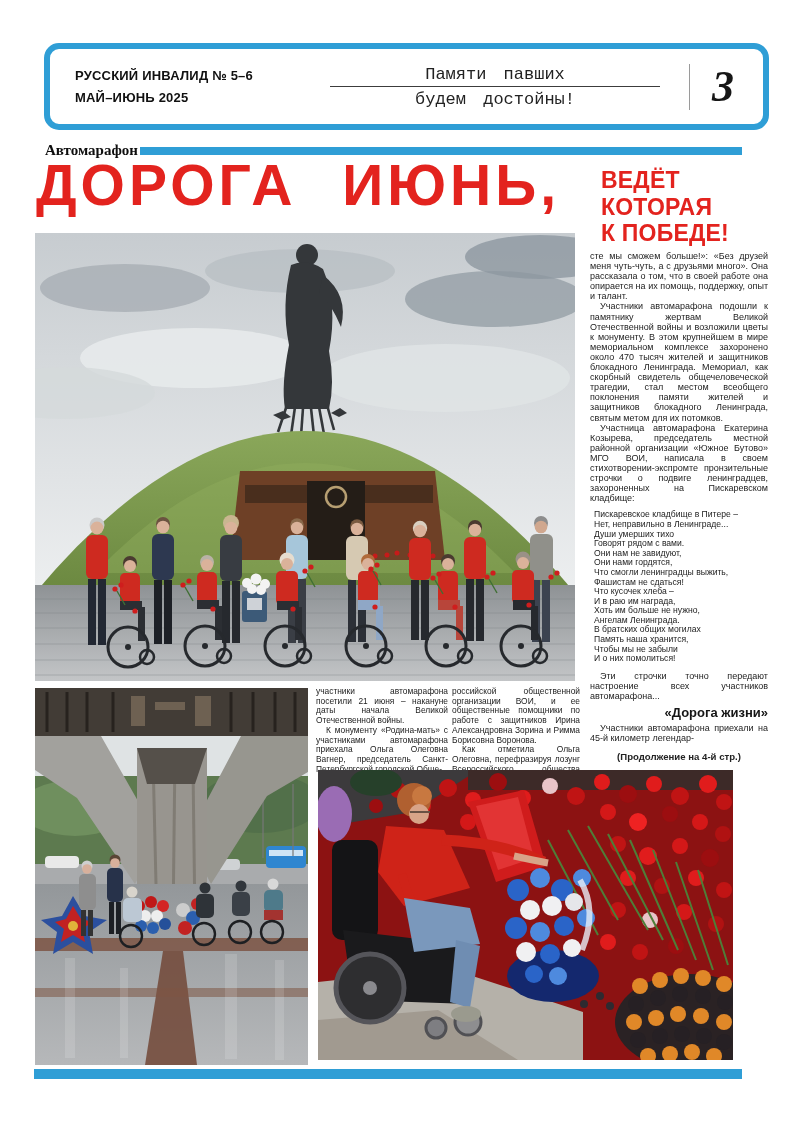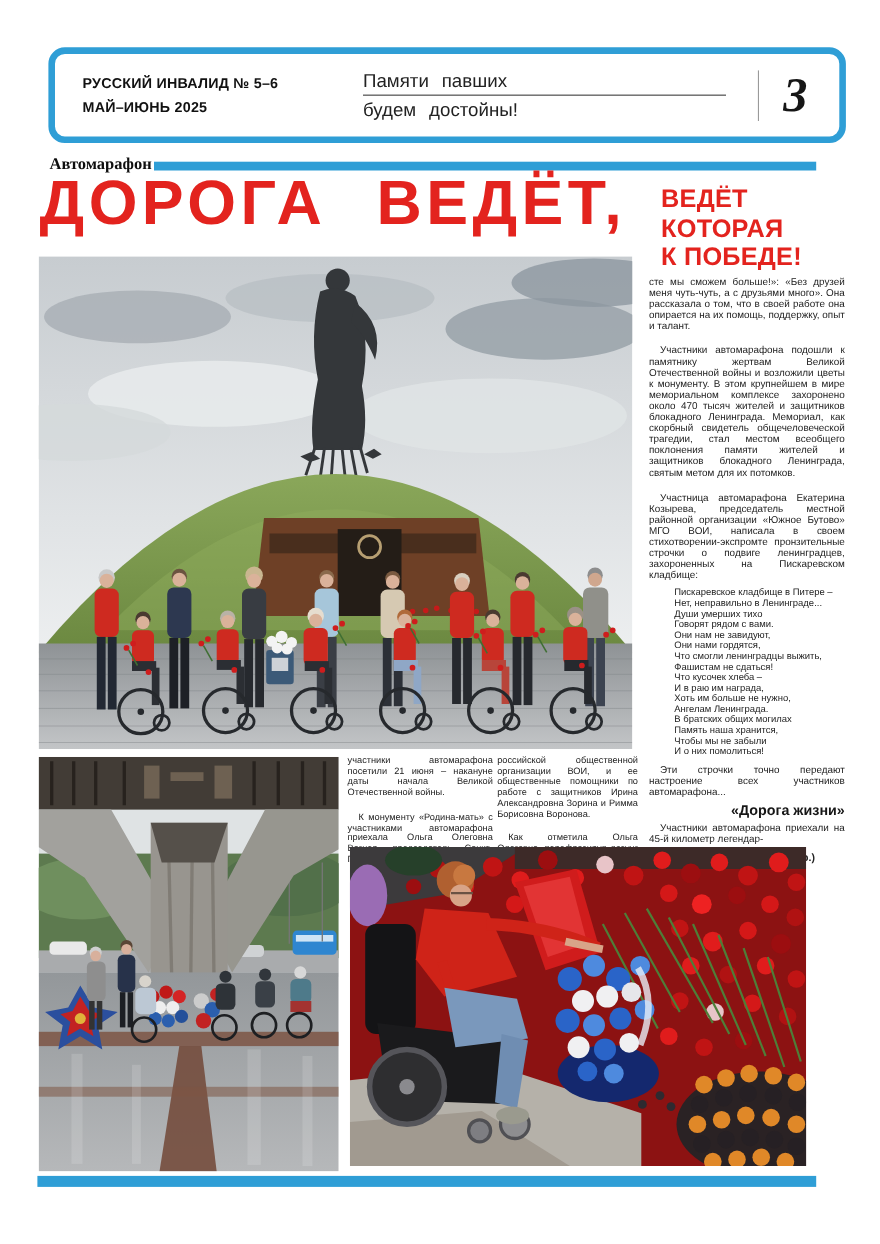--- a/index.html
+++ b/index.html
@@ -4,40 +4,40 @@
 <style>
   html,body{margin:0;padding:0;background:#ffffff;}
   .page{position:relative;width:800px;height:1131px;background:#fff;overflow:hidden;
         font-family:"Liberation Sans",sans-serif;color:#1d1d1d;}
   .abs{position:absolute;}
 
   
   .mast{left:44px;top:43px;width:701px;height:75px;border:6px solid #2f9ed6;border-radius:15px;background:#fff;padding-left:12px;}
   .mast-inner{display:flex;align-items:center;height:100%;}
   .mast-left{width:255px;padding-left:13px;font-weight:bold;font-size:13px;letter-spacing:.2px;line-height:22px;color:#111;}
-  .mast-center{width:330px;text-align:left;font-family:Liberation Sans, sans-serif;font-size:17px;color:#222;word-spacing:7px;}
+  .mast-center{width:330px;text-align:center;font-family:Liberation Mono, monospace;font-size:17px;color:#222;word-spacing:7px;}
   .mast-rule{border:0;border-top:1.6px solid #3c3c3c;margin:2px 0 3px 0;}
   .mast-right{flex:1;display:flex;align-items:center;justify-content:center;}
   .mast-divider{width:0;border-left:1.5px solid #9a9a9a;height:46px;margin-right:22px;}
   .pagenum{font-family:"Liberation Serif",serif;font-style:italic;font-weight:bold;font-size:44px;color:#161616;}
 
   
   .kicker{left:45px;top:142px;font-family:"Liberation Serif",serif;font-weight:bold;font-size:15px;color:#0e0e0e;}
   .kicker-bar{left:140px;top:147px;width:602px;height:8px;background:#2f9ed6;}
   .headline{left:36px;top:154px;width:575px;font-weight:bold;font-size:57px;color:#e3231e;
             letter-spacing:4px;word-spacing:26px;white-space:nowrap;line-height:62px;}
   .headsub{left:601px;top:167px;width:150px;font-weight:bold;font-size:23px;line-height:26.5px;color:#e3231e;letter-spacing:.2px;}
 
   
   .bodycol{font-size:9px;line-height:10.1px;text-align:justify;color:#222;}
   .bodycol p{margin:0;}
   .bodycol p.ind{text-indent:10px;}
-  .bodycol p + p{margin-top:12px;}
+  .bodycol p + p{margin-top:0;}
   .midcol{font-size:8.4px;line-height:9.7px;}
-  .poem{white-space:pre-line;font-size:8.6px;line-height:9.6px;margin:7px 0 7px 23px;text-align:left;}
+  .poem{white-space:pre-line;font-size:8.6px;line-height:9.6px;margin:7px 0 7px 4px;text-align:left;}
   .subhead{text-align:right;font-weight:bold;font-size:13px;margin:7px 0 5px 0;color:#161616;}
   .contnote{text-align:center;font-weight:bold;font-size:9.6px;margin-top:9px;}
 
   .footer-bar{left:34px;top:1069px;width:708px;height:10px;background:#2f9ed6;}
   svg{display:block;}
 </style>
 </head>
 <body>
 
 <div class="page">
@@ -56,21 +56,21 @@
       <div class="mast-right">
         <div class="mast-divider"></div>
         <div class="pagenum">3</div>
       </div>
     </div>
   </div>
 
   <div class="abs kicker">Автомарафон</div>
   <div class="abs kicker-bar"></div>
 
-  <div class="abs headline">ДОРОГА ВЕДЁТ,</div>
+  <div class="abs headline">ДОРОГА ИЮНЬ,</div>
   <div class="abs headsub">
     <div>ВЕДЁТ</div>
     <div>КОТОРАЯ</div>
     <div>К ПОБЕДЕ!</div>
   </div>
 
   <div class="abs" style="left:35px;top:233px;width:540px;height:448px;overflow:hidden;">
     <svg viewBox="0 0 540 448" width="540" height="448">
       <defs>
         <linearGradient id="sky" x1="0" y1="0" x2="0" y2="1">

